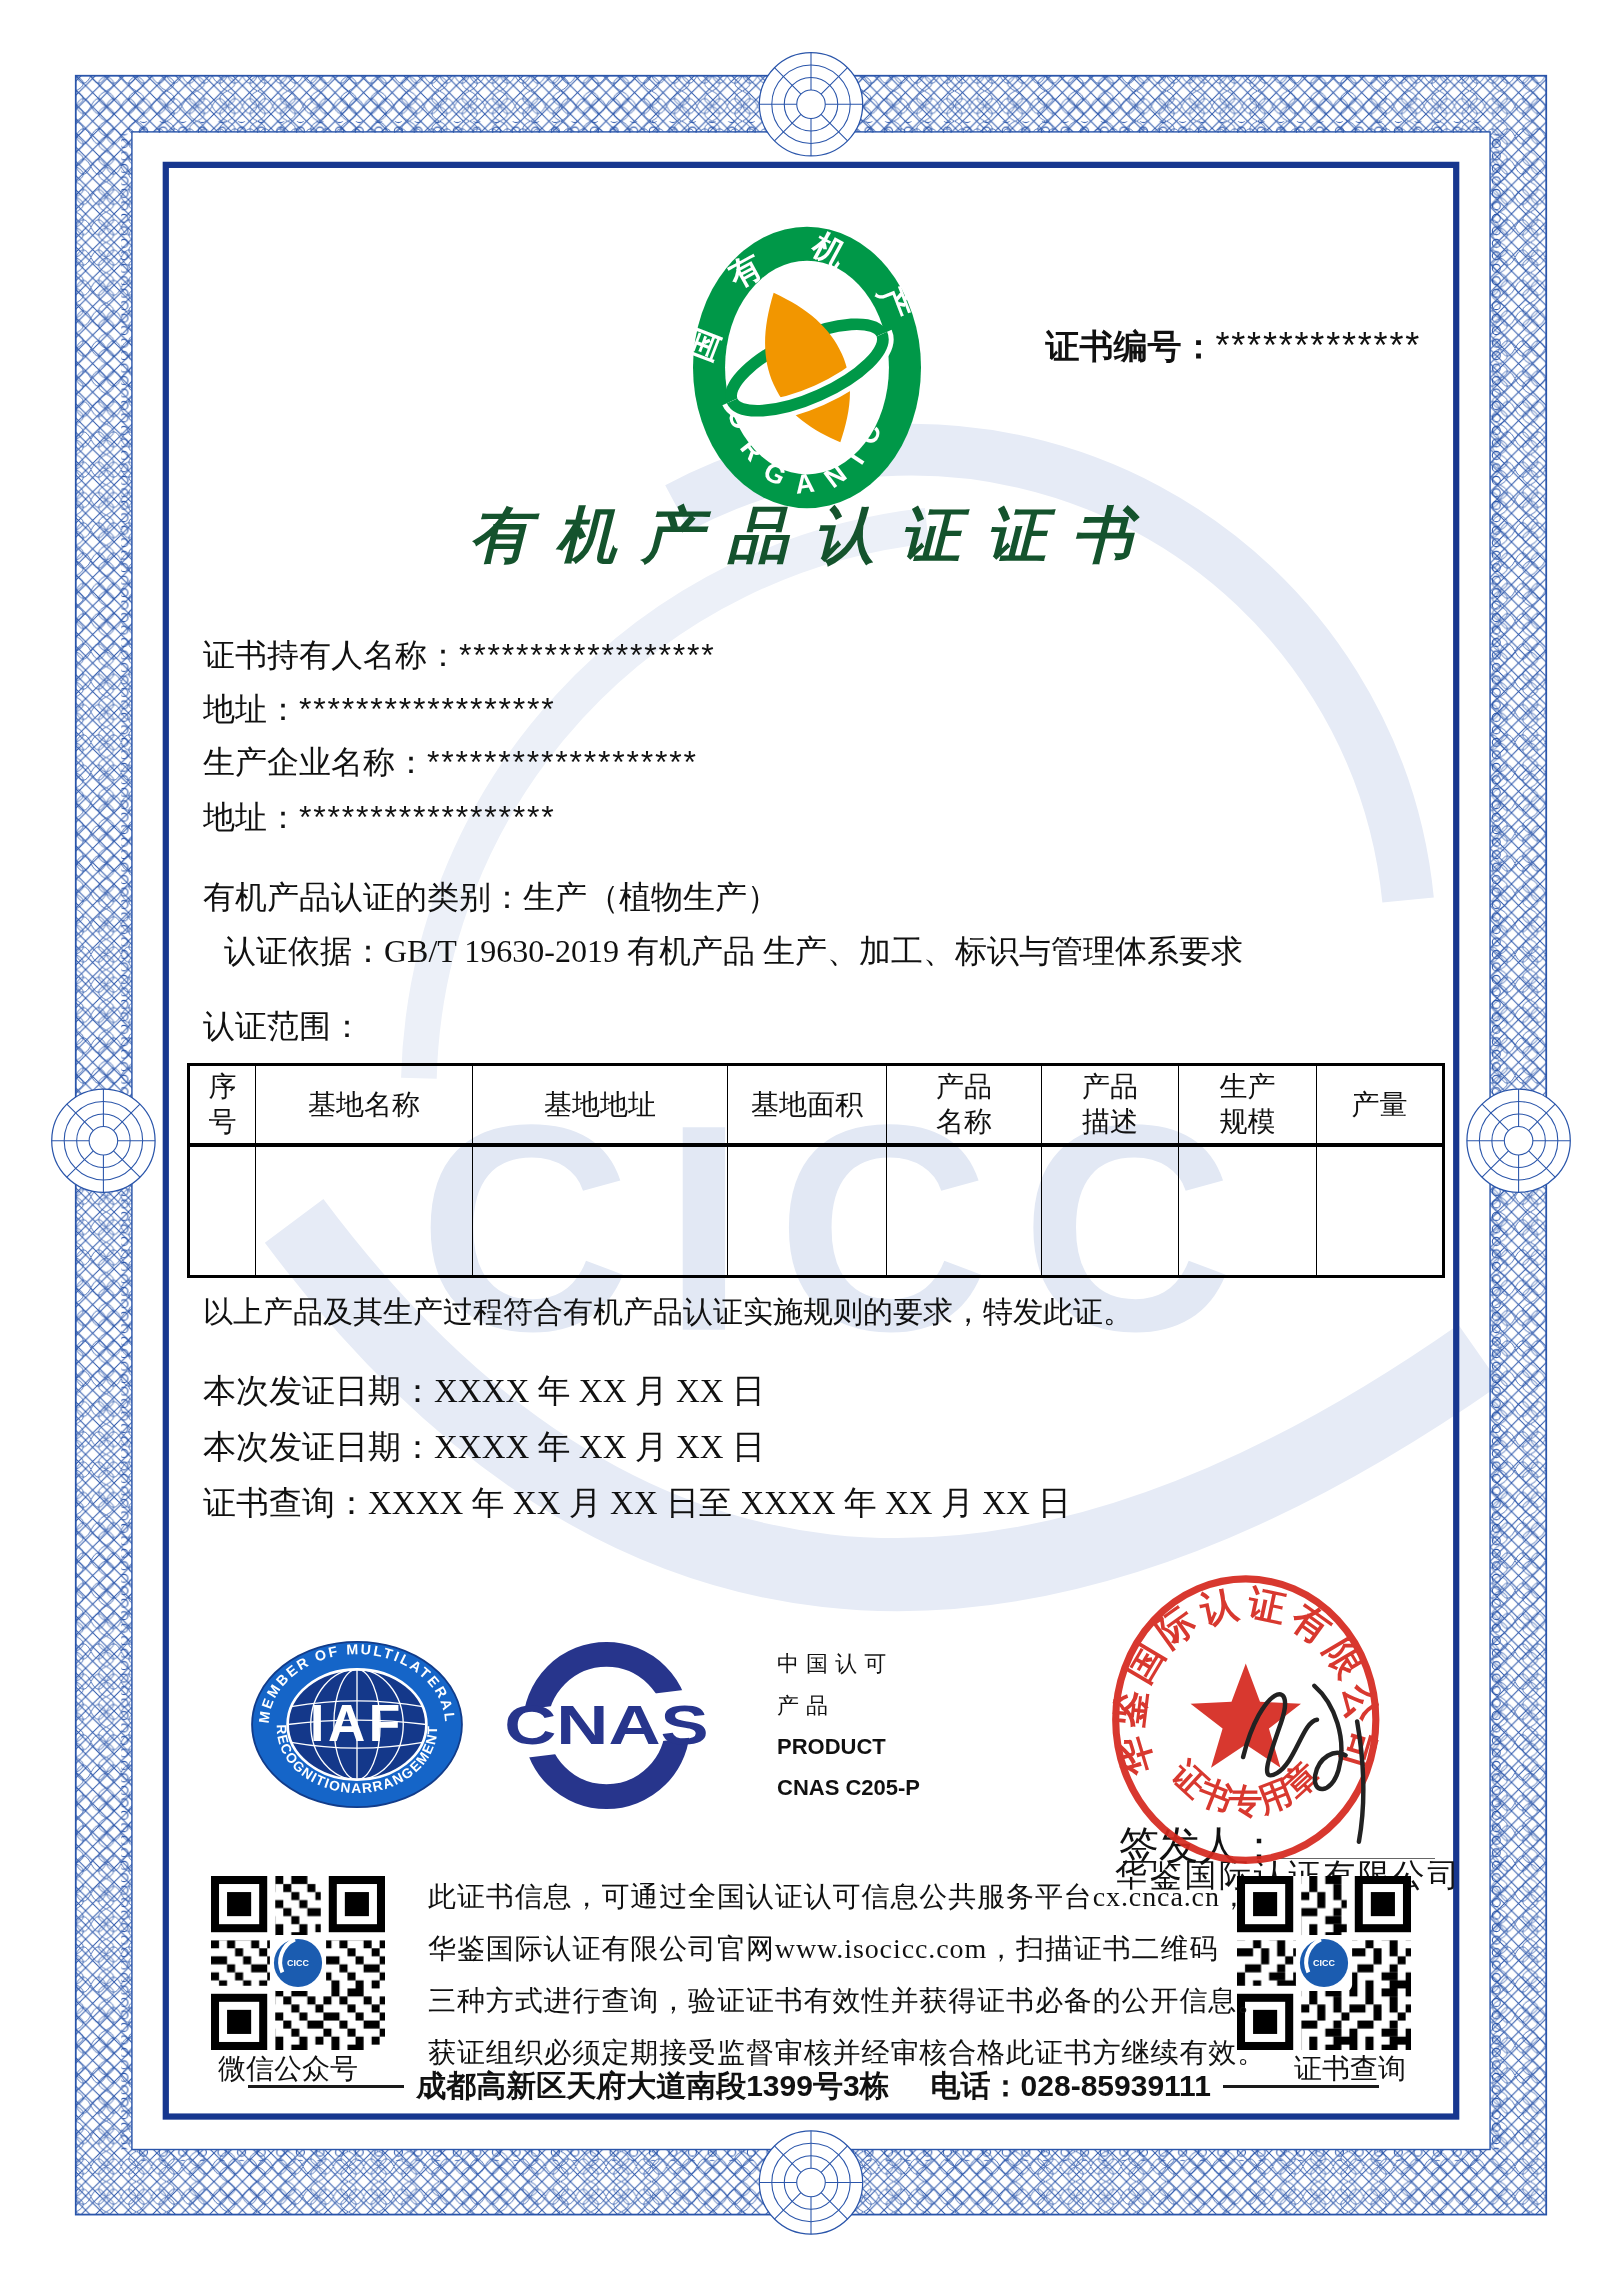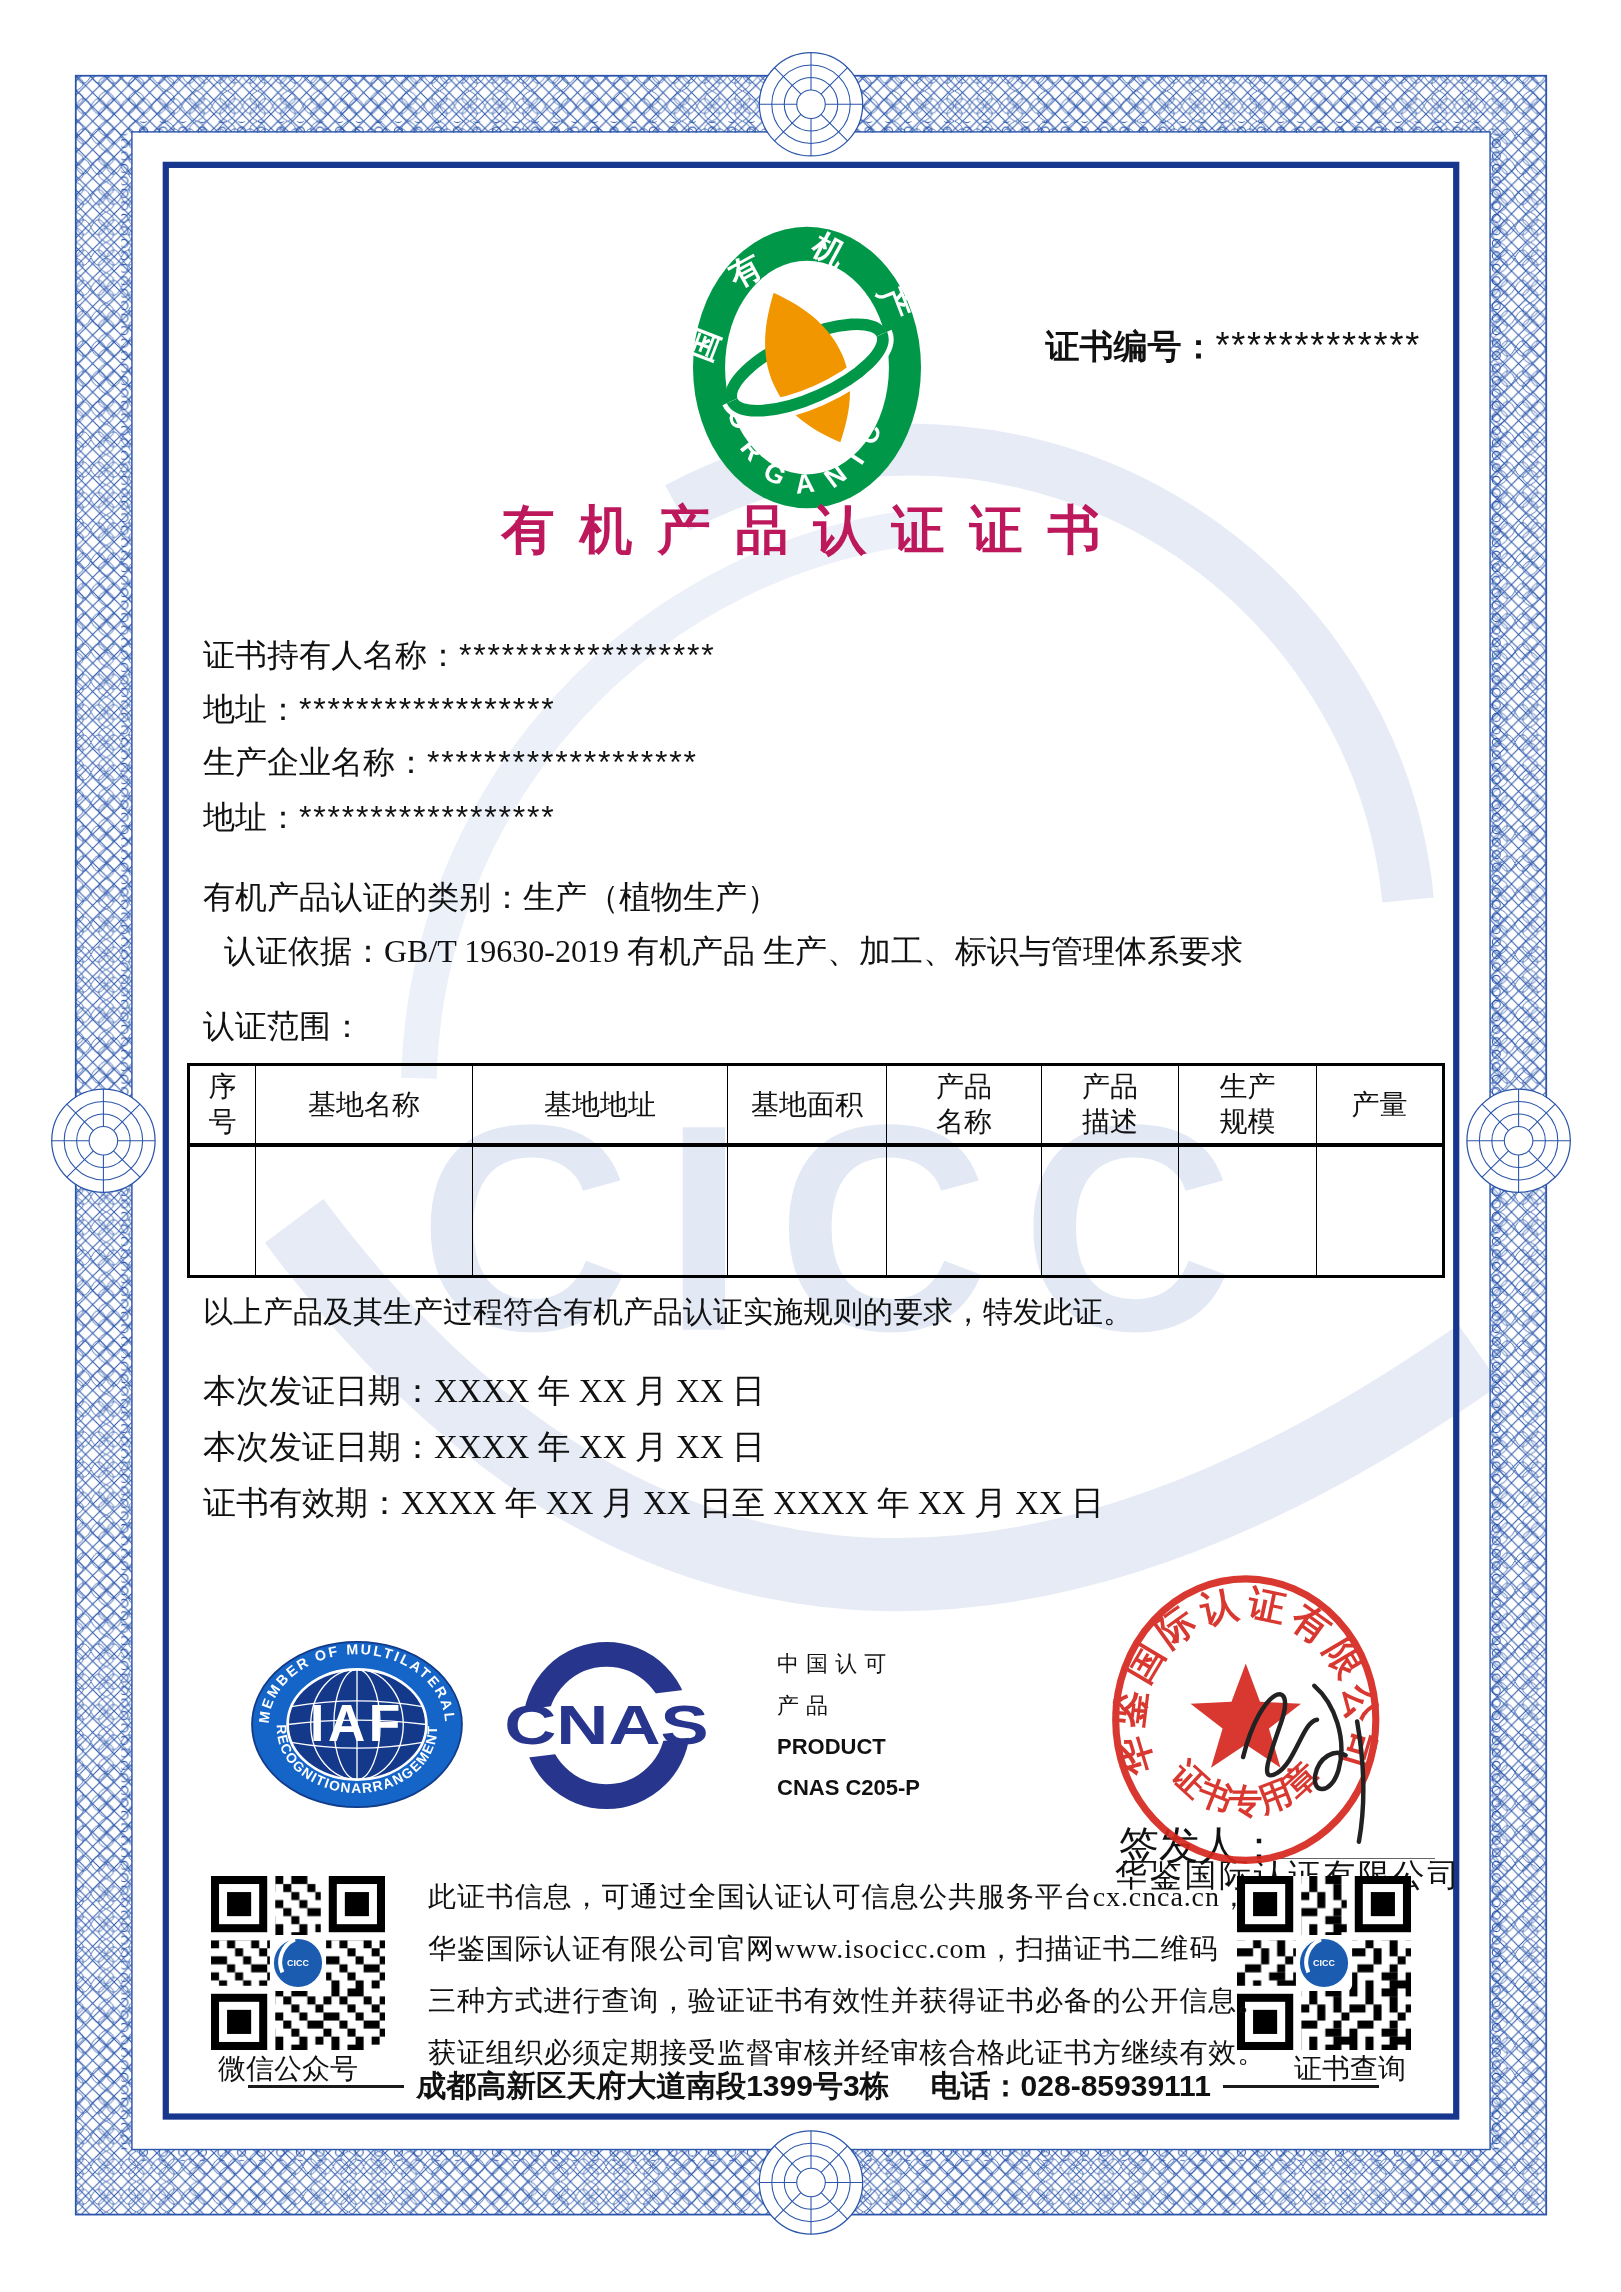--- a/index.html
+++ b/index.html
@@ -6,22 +6,22 @@
   .page{position:relative;width:1622px;height:2293px;background:#fff;overflow:hidden;
         font-family:"Liberation Serif",serif;color:#111;}
   .bg{position:absolute;left:0;top:0;width:1622px;height:2293px;}
   .abs{position:absolute;}
 
   
   .certno{top:324px;right:201px;font-size:34px;white-space:nowrap;}
   .certno .lbl{font-weight:bold;}
   .certno .val{font-family:"Liberation Sans",sans-serif;font-size:36px;letter-spacing:1.8px;}
   .title{top:495px;left:174px;width:1279px;text-align:center;
-         font-family:"Liberation Sans",sans-serif;font-weight:900;font-size:53px;
-         letter-spacing:25px;white-space:nowrap;color:#be185d;}
+         font-family:"Liberation Sans",sans-serif;font-weight:900;font-size:61px;
+         letter-spacing:25px;white-space:nowrap;color:#14532d;font-style:italic;}
 
   
   .line{left:203px;font-size:32px;white-space:nowrap;}
   .line .val{font-family:"Liberation Sans",sans-serif;letter-spacing:1.8px;}
   .f0{top:634px;} .f1{top:688px;} .f2{top:741px;} .f3{top:796px;}
   .cat{top:876px;} .basis{top:930px;margin-left:21px;} .scope{top:1005px;}
 
   
   table.range{position:absolute;left:187px;top:1063px;width:1255px;border-collapse:collapse;
       table-layout:fixed;background:transparent;}
@@ -199,21 +199,21 @@
 
   <div class="abs line statement">以上产品及其生产过程符合有机产品认证实施规则的要求，特发此证。</div>
 
   <div class="abs line dates d0">
     <span>本次发证日期：</span><span>XXXX 年 XX 月 XX 日</span>
   </div>
   <div class="abs line dates d1">
     <span>本次发证日期：</span><span>XXXX 年 XX 月 XX 日</span>
   </div>
   <div class="abs line dates d2">
-    <span>证书有效期：</span><span>XXXX 年 XX 月 XX 日至 XXXX 年 XX 月 XX 日</span>
+    <span>证书查询：</span><span>XXXX 年 XX 月 XX 日至 XXXX 年 XX 月 XX 日</span>
   </div>
 
   <svg class="abs" style="left:250px;top:1640px" width="214" height="169" viewBox="0 0 240 190" xmlns="http://www.w3.org/2000/svg">
     <defs>
       <path id="iafTop" d="M21 95 A99 79 0 0 1 219 95"></path>
       <path id="iafBot" d="M30 100 A90 72 0 0 0 210 100"></path>
     </defs>
     <ellipse cx="120" cy="95" rx="118" ry="93" fill="#1565c8" stroke="#123c8a" stroke-width="2"></ellipse>
     <ellipse cx="120" cy="95" rx="78" ry="62" fill="#14388a" stroke="#ffffff" stroke-width="3"></ellipse>
     <g stroke="#ffffff" stroke-width="1.5" fill="none">

